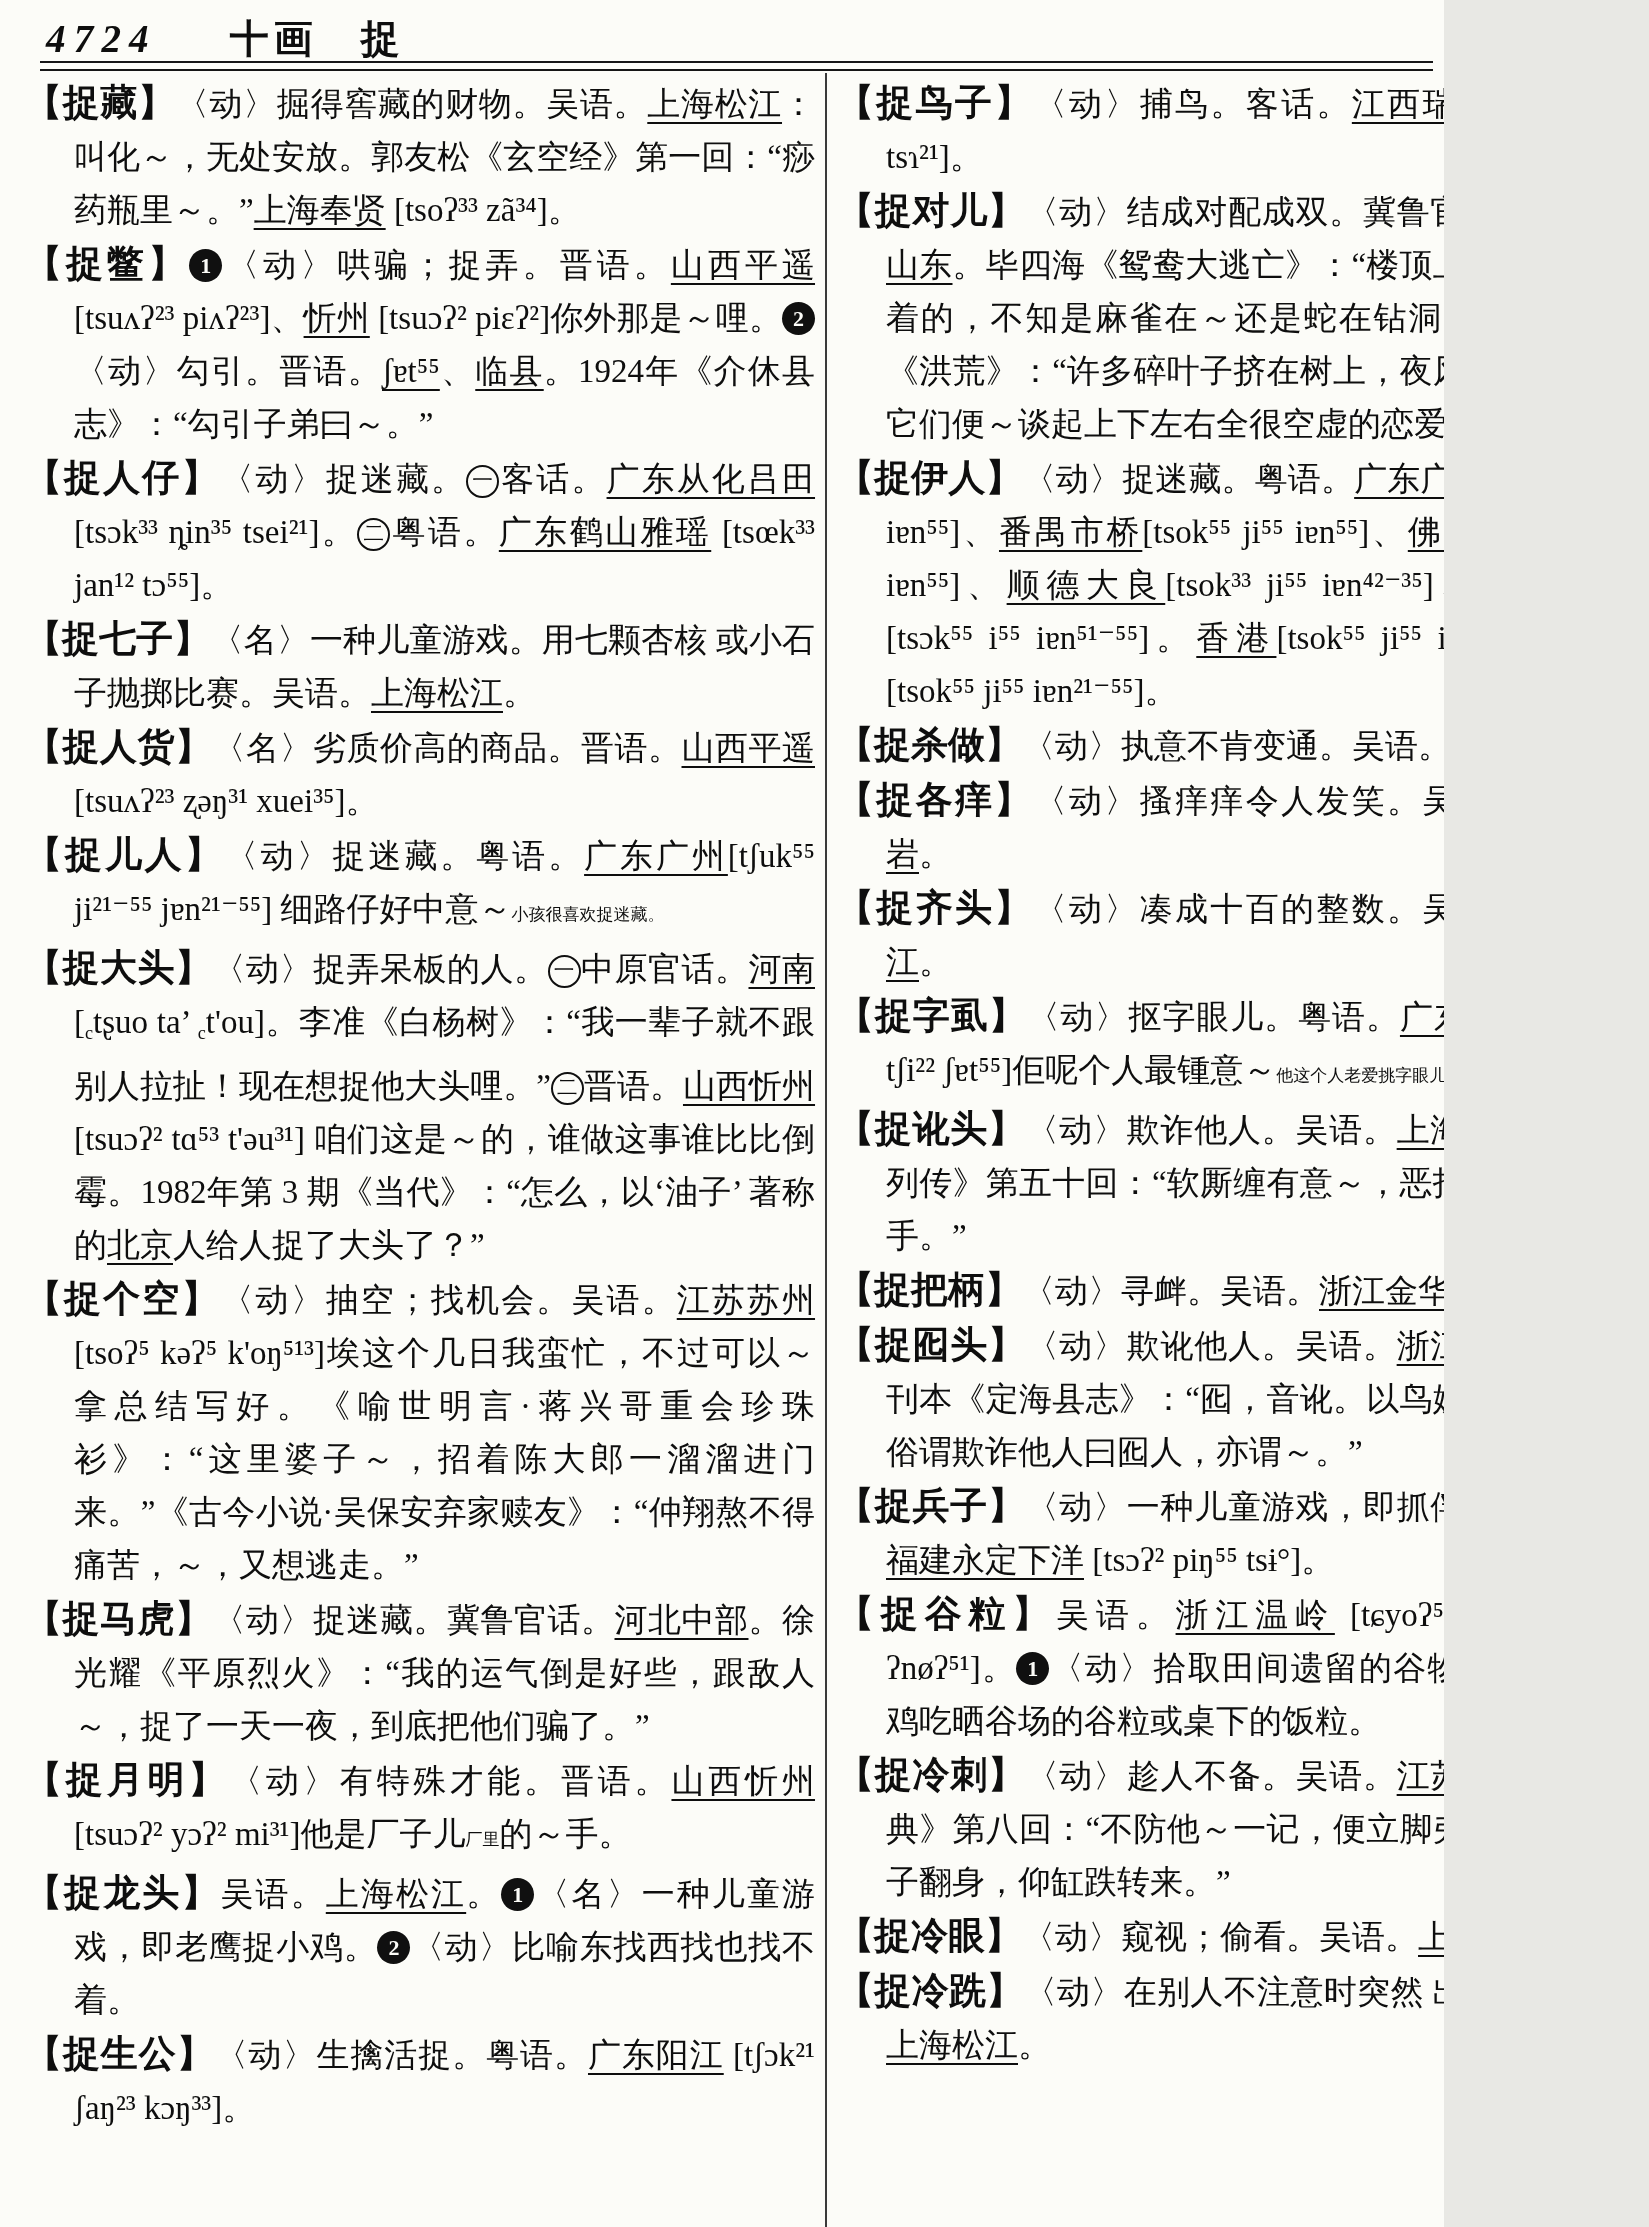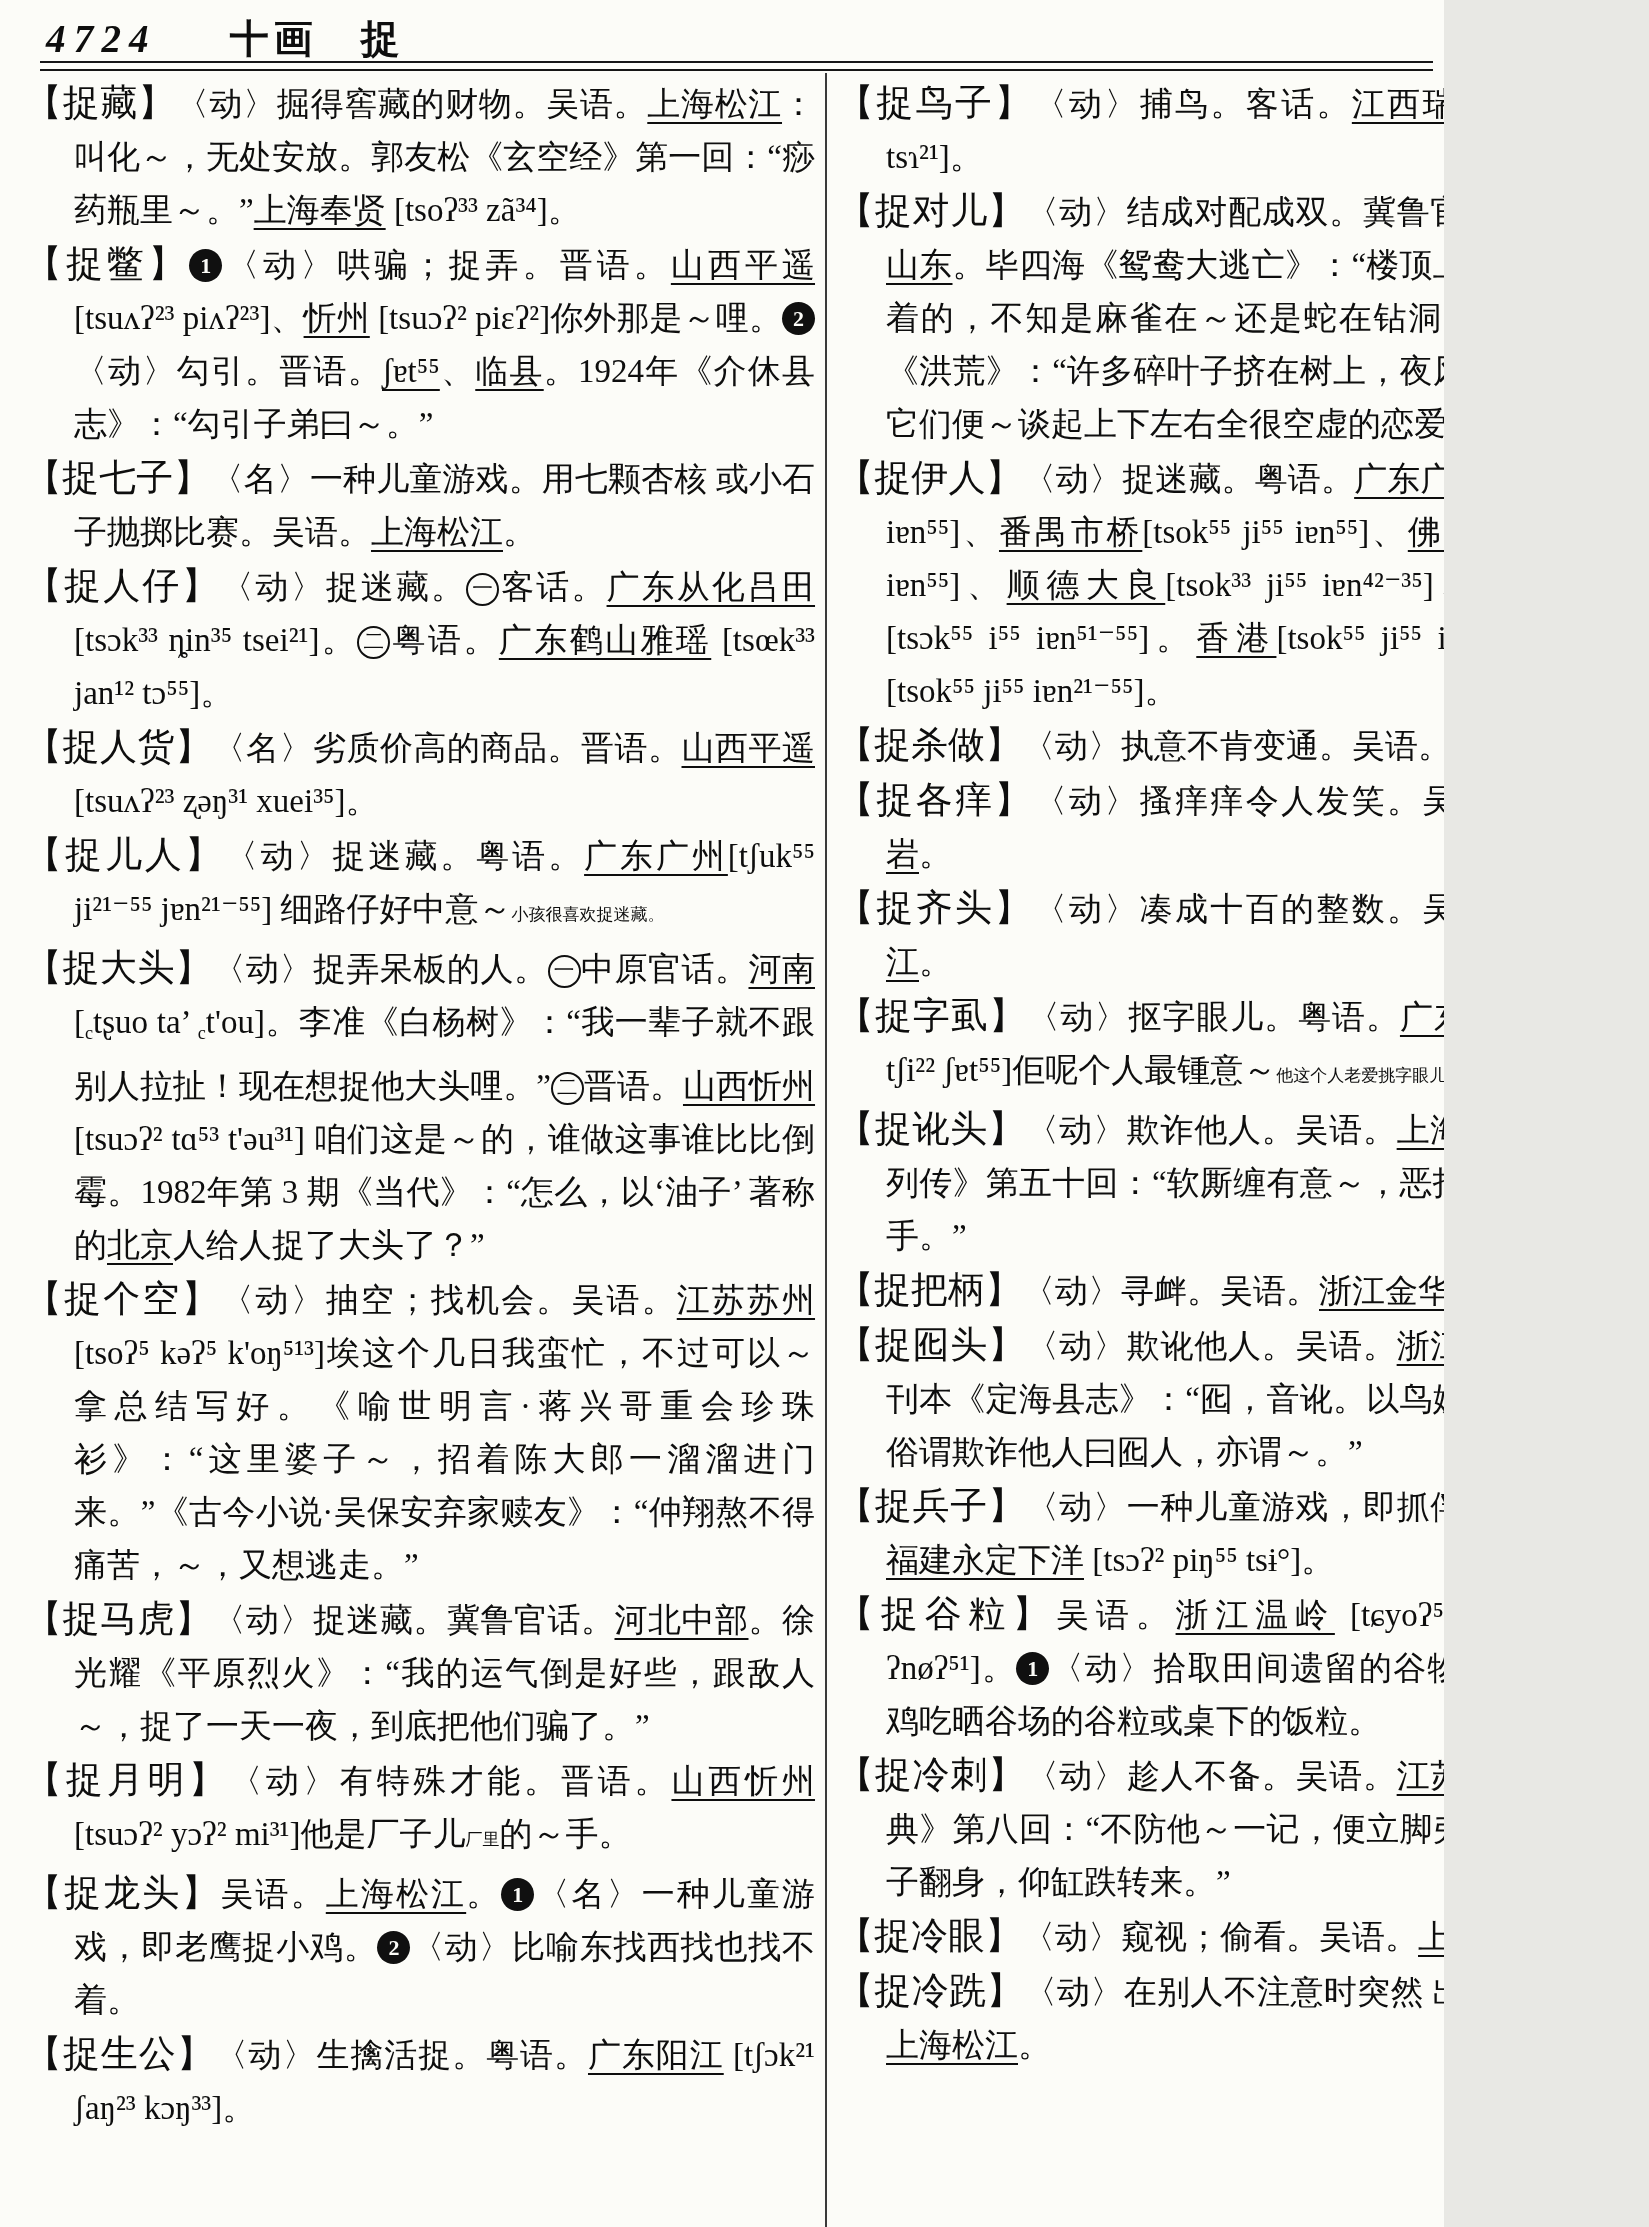--- a/index.html
+++ b/index.html
@@ -10,21 +10,21 @@
   .hdr .num{font-style:italic;letter-spacing:8.2px;margin-right:73px;}
   .hdr .sec{margin-right:43px;letter-spacing:5px;}
   .rule{position:absolute;left:40px;right:11.5px;top:61px;height:5.8px;
         border-top:2.5px solid #161616;border-bottom:2.5px solid #161616;}
   .divider{position:absolute;left:825px;top:73px;bottom:0;width:1.6px;background:#3a3a3a;}
   .edge{position:absolute;left:1640px;top:264px;bottom:0;width:1.6px;background:#8a8a86;}
   .col{position:absolute;top:76px;font-size:33px;line-height:53px;text-align:justify;}
   .col.left{left:25px;width:790px;}
   .col.right{left:837px;width:795px;}
   .entry{margin:0;padding-left:49px;text-indent:-49px;}
-  .head{font-weight:normal;font-size:37px;}
+  .head{font-weight:bold;font-size:37px;}
   .u{text-decoration:underline;text-decoration-thickness:2.1px;text-underline-offset:7.4px;margin-top:36px;}
   .uw{text-decoration-style:wavy;text-decoration-thickness:1.2px;text-underline-offset:5.8px;}
   .small{font-size:17px;}
   .bnum{display:inline-block;width:33px;height:33px;line-height:33px;border-radius:50%;
         background:#101010;color:#fcfcf8;text-align:center;font-size:22px;font-weight:bold;
         vertical-align:3.3px;text-indent:0;}
   .cnum{display:inline-block;width:33px;height:33px;line-height:27px;border:2.5px solid #101010;
         border-radius:50%;text-align:center;font-size:20.6px;vertical-align:3.3px;
         box-sizing:border-box;text-indent:0;}
   .tm{font-size:55%;vertical-align:-12%;}
@@ -35,22 +35,22 @@
 <div class="page">
   <div class="hdr">
     <span class="num">4724</span><span class="sec">十画</span><span>捉</span>
   </div>
   <div class="rule"></div>
   <div class="divider"></div>
   <div class="edge"></div>
   <div class="col left">
       <p class="entry"><span class="head">【捉藏】</span><span>〈动〉掘得窖藏的财物。吴语。<span class="u">上海松江</span>：叫化～，无处安放。<span class="uw">郭友松</span>《玄空经》第一回：“痧药瓶里～。”<span class="u">上海奉贤</span> [tsoʔ³³ zã³⁴]。</span></p>
       <p class="entry"><span class="head">【捉鳖】</span><span><span class="bnum">1</span>〈动〉哄骗；捉弄。晋语。<span class="u">山西平遥</span> [tsuʌʔ²³ piʌʔ²³]、<span class="u">忻州</span> [tsuɔʔ² piɛʔ²]你外那是～哩。<span class="bnum">2</span>〈动〉勾引。晋语。<span class="u">ʃɐt⁵⁵</span>、<span class="u">临县</span>。1924年《介休县志》：“勾引子弟曰～。”</span></p>
+      <p class="entry"><span class="head">【捉人仔】</span><span>〈动〉捉迷藏。<span class="cnum">一</span>客话。<span class="u">广东从化吕田</span>[tsɔk³³ ȵin³⁵ tsei²¹]。<span class="cnum">二</span>粤语。<span class="u">广东鹤山雅瑶</span> [tsœk³³ jan¹² tɔ⁵⁵]。</span></p>
       <p class="entry"><span class="head">【捉七子】</span><span>〈名〉一种儿童游戏。用七颗杏核 或小石子抛掷比赛。吴语。<span class="u">上海松江</span>。</span></p>
-      <p class="entry"><span class="head">【捉人仔】</span><span>〈动〉捉迷藏。<span class="cnum">一</span>客话。<span class="u">广东从化吕田</span>[tsɔk³³ ȵin³⁵ tsei²¹]。<span class="cnum">二</span>粤语。<span class="u">广东鹤山雅瑶</span> [tsœk³³ jan¹² tɔ⁵⁵]。</span></p>
       <p class="entry"><span class="head">【捉人货】</span><span>〈名〉劣质价高的商品。晋语。<span class="u">山西平遥</span> [tsuʌʔ²³ ʐəŋ³¹ xuei³⁵]。</span></p>
       <p class="entry"><span class="head">【捉儿人】</span><span>〈动〉捉迷藏。粤语。<span class="u">广东广州</span>[tʃuk⁵⁵ ji²¹⁻⁵⁵ jɐn²¹⁻⁵⁵] 细路仔好中意～<span class="small">小孩很喜欢捉迷藏。</span></span></p>
       <p class="entry"><span class="head">【捉大头】</span><span>〈动〉捉弄呆板的人。<span class="cnum">一</span>中原官话。<span class="u">河南</span> [<span class="tm">c</span>tʂuo ta’ <span class="tm">c</span>t'ou]。<span class="uw">李准</span>《白杨树》：“我一辈子就不跟别人拉扯！现在想捉他大头哩。”<span class="cnum">二</span>晋语。<span class="u">山西忻州</span>[tsuɔʔ² tɑ⁵³ t'əu³¹] 咱们这是～的，谁做这事谁比比倒霉。1982年第 3 期《当代》：“怎么，以‘油子’ 著称的<span class="u">北京</span>人给人捉了大头了？”</span></p>
       <p class="entry"><span class="head">【捉个空】</span><span>〈动〉抽空；找机会。吴语。<span class="u">江苏苏州</span> [tsoʔ⁵ kəʔ⁵ k'oŋ⁵¹³]埃这个几日我蛮忙，不过可以～拿总结写好。《喻世明言·蒋兴哥重会珍珠衫》：“这里婆子～，招着<span class="uw">陈大郎</span>一溜溜进门来。”《古今小说·吴保安弃家赎友》：“<span class="uw">仲翔</span>熬不得痛苦，～，又想逃走。”</span></p>
       <p class="entry"><span class="head">【捉马虎】</span><span>〈动〉捉迷藏。冀鲁官话。<span class="u">河北中部</span>。<span class="uw">徐光耀</span>《平原烈火》：“我的运气倒是好些，跟敌人～，捉了一天一夜，到底把他们骗了。”</span></p>
       <p class="entry"><span class="head">【捉月明】</span><span>〈动〉有特殊才能。晋语。<span class="u">山西忻州</span> [tsuɔʔ² yɔʔ² mi³¹]他是厂子儿<span class="small">厂里</span>的～手。</span></p>
       <p class="entry"><span class="head">【捉龙头】</span><span>吴语。<span class="u">上海松江</span>。<span class="bnum">1</span>〈名〉一种儿童游戏，即老鹰捉小鸡。<span class="bnum">2</span>〈动〉比喻东找西找也找不着。</span></p>
       <p class="entry"><span class="head">【捉生公】</span><span>〈动〉生擒活捉。粤语。<span class="u">广东阳江</span> [tʃɔk²¹ ʃaŋ²³ kɔŋ³³]。</span></p>
       <p class="entry"></p>
     </div>

